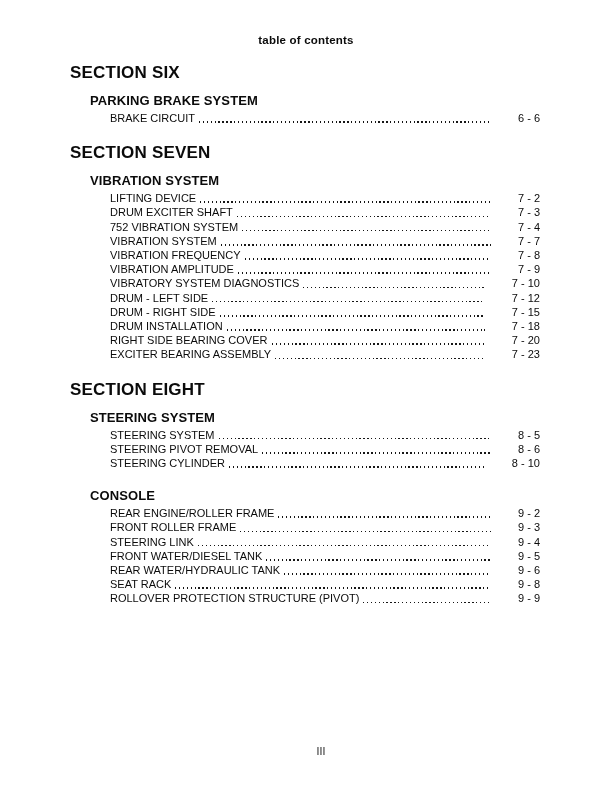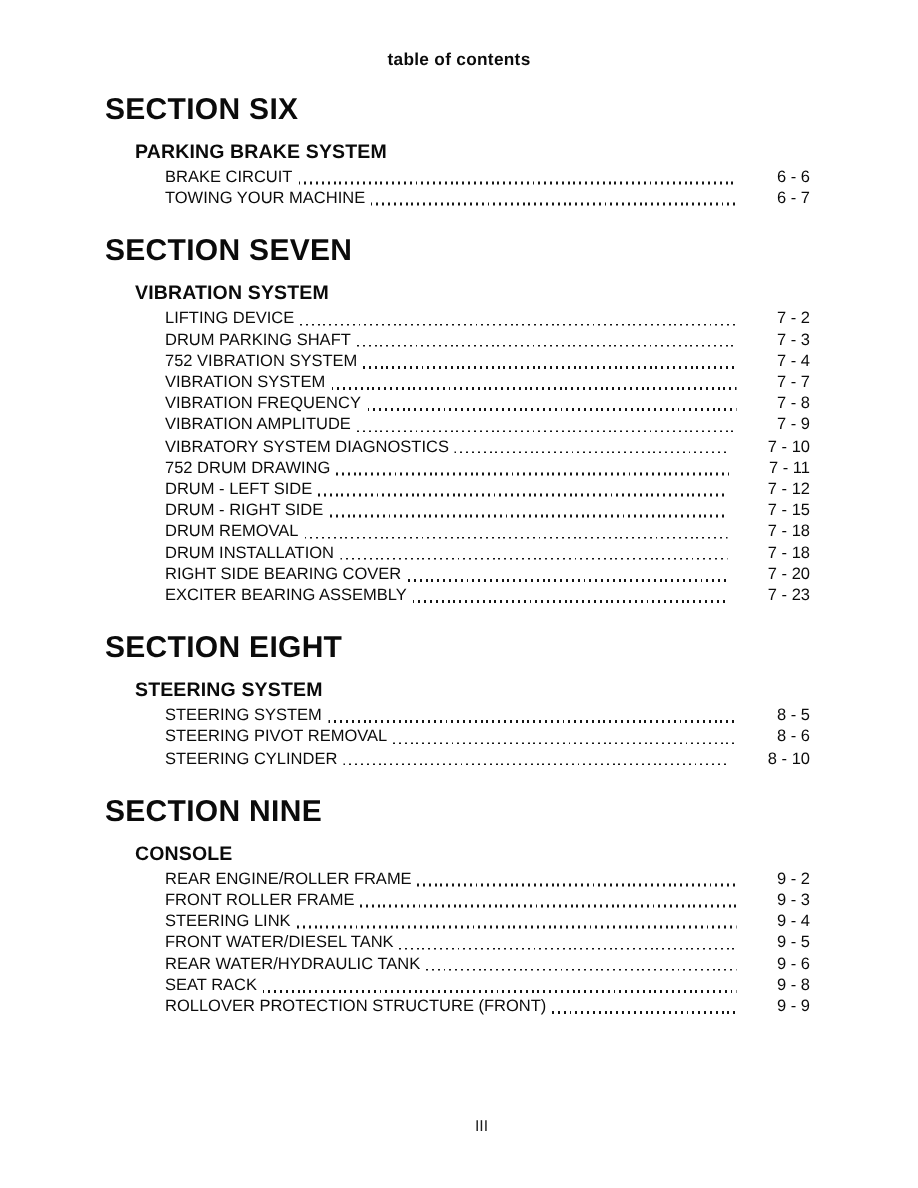--- a/index.html
+++ b/index.html
@@ -30,21 +30,21 @@
     padding-right: 72px; 
   }
   .section {
     margin-top: 18px;
   }
   .section:first-child {
     margin-top: 16px;
   }
   .section-title {
     margin: 0;
-    font-size: 20px;
+    font-size: 17px;
     font-weight: bold;
     line-height: 20px;
     letter-spacing: 0.2px;
   }
   .subsection-title {
     margin: 10px 0 0 20px;
     font-size: 13px;
     font-weight: bold;
     line-height: 15px;
     letter-spacing: 0.1px;
@@ -101,40 +101,35 @@
   <section class="section">
     <h1 class="section-title">SECTION SIX</h1>
     <h2 class="subsection-title">PARKING BRAKE SYSTEM</h2>
     <div class="entries">
   <div class="entry">
     <span class="entry-label">BRAKE CIRCUIT</span>
     <span class="leader"></span>
     <span class="entry-page">6 - 6</span>
   </div>
 
-  <div class="entry">
-    <span class="entry-label">TOWING YOUR MACHINE</span>
-    <span class="leader"></span>
-    <span class="entry-page">6 - 7</span>
-  </div>
 </div>
   </section>
 
   <section class="section">
     <h1 class="section-title">SECTION SEVEN</h1>
     <h2 class="subsection-title">VIBRATION SYSTEM</h2>
     <div class="entries">
   <div class="entry">
     <span class="entry-label">LIFTING DEVICE</span>
     <span class="leader"></span>
     <span class="entry-page">7 - 2</span>
   </div>
 
   <div class="entry">
-    <span class="entry-label">DRUM PARKING SHAFT</span>
+    <span class="entry-label">DRUM EXCITER SHAFT</span>
     <span class="leader"></span>
     <span class="entry-page">7 - 3</span>
   </div>
 
   <div class="entry">
     <span class="entry-label">752 VIBRATION SYSTEM</span>
     <span class="leader"></span>
     <span class="entry-page">7 - 4</span>
   </div>
 
@@ -155,43 +150,33 @@
     <span class="leader"></span>
     <span class="entry-page">7 - 9</span>
   </div>
 
   <div class="entry">
     <span class="entry-label">VIBRATORY SYSTEM DIAGNOSTICS</span>
     <span class="leader"></span>
     <span class="entry-page">7 - 10</span>
   </div>
 
-  <div class="entry">
-    <span class="entry-label">752 DRUM DRAWING</span>
-    <span class="leader"></span>
-    <span class="entry-page">7 - 11</span>
-  </div>
 
   <div class="entry">
     <span class="entry-label">DRUM - LEFT SIDE</span>
     <span class="leader"></span>
     <span class="entry-page">7 - 12</span>
   </div>
 
   <div class="entry">
     <span class="entry-label">DRUM - RIGHT SIDE</span>
     <span class="leader"></span>
     <span class="entry-page">7 - 15</span>
   </div>
 
-  <div class="entry">
-    <span class="entry-label">DRUM REMOVAL</span>
-    <span class="leader"></span>
-    <span class="entry-page">7 - 18</span>
-  </div>
 
   <div class="entry">
     <span class="entry-label">DRUM INSTALLATION</span>
     <span class="leader"></span>
     <span class="entry-page">7 - 18</span>
   </div>
 
   <div class="entry">
     <span class="entry-label">RIGHT SIDE BEARING COVER</span>
     <span class="leader"></span>
@@ -225,21 +210,20 @@
 
   <div class="entry">
     <span class="entry-label">STEERING CYLINDER</span>
     <span class="leader"></span>
     <span class="entry-page">8 - 10</span>
   </div>
 </div>
   </section>
 
   <section class="section">
-    <h1 class="section-title">SECTION NINE</h1>
     <h2 class="subsection-title">CONSOLE</h2>
     <div class="entries">
   <div class="entry">
     <span class="entry-label">REAR ENGINE/ROLLER FRAME</span>
     <span class="leader"></span>
     <span class="entry-page">9 - 2</span>
   </div>
 
   <div class="entry">
     <span class="entry-label">FRONT ROLLER FRAME</span>
@@ -266,21 +250,21 @@
   </div>
 
 
   <div class="entry">
     <span class="entry-label">SEAT RACK</span>
     <span class="leader"></span>
     <span class="entry-page">9 - 8</span>
   </div>
 
   <div class="entry">
-    <span class="entry-label">ROLLOVER PROTECTION STRUCTURE (FRONT)</span>
+    <span class="entry-label">ROLLOVER PROTECTION STRUCTURE (PIVOT)</span>
     <span class="leader"></span>
     <span class="entry-page">9 - 9</span>
   </div>
 </div>
   </section>
 </div>
 
   <div class="doc-footer">III</div>
 </div>
 

